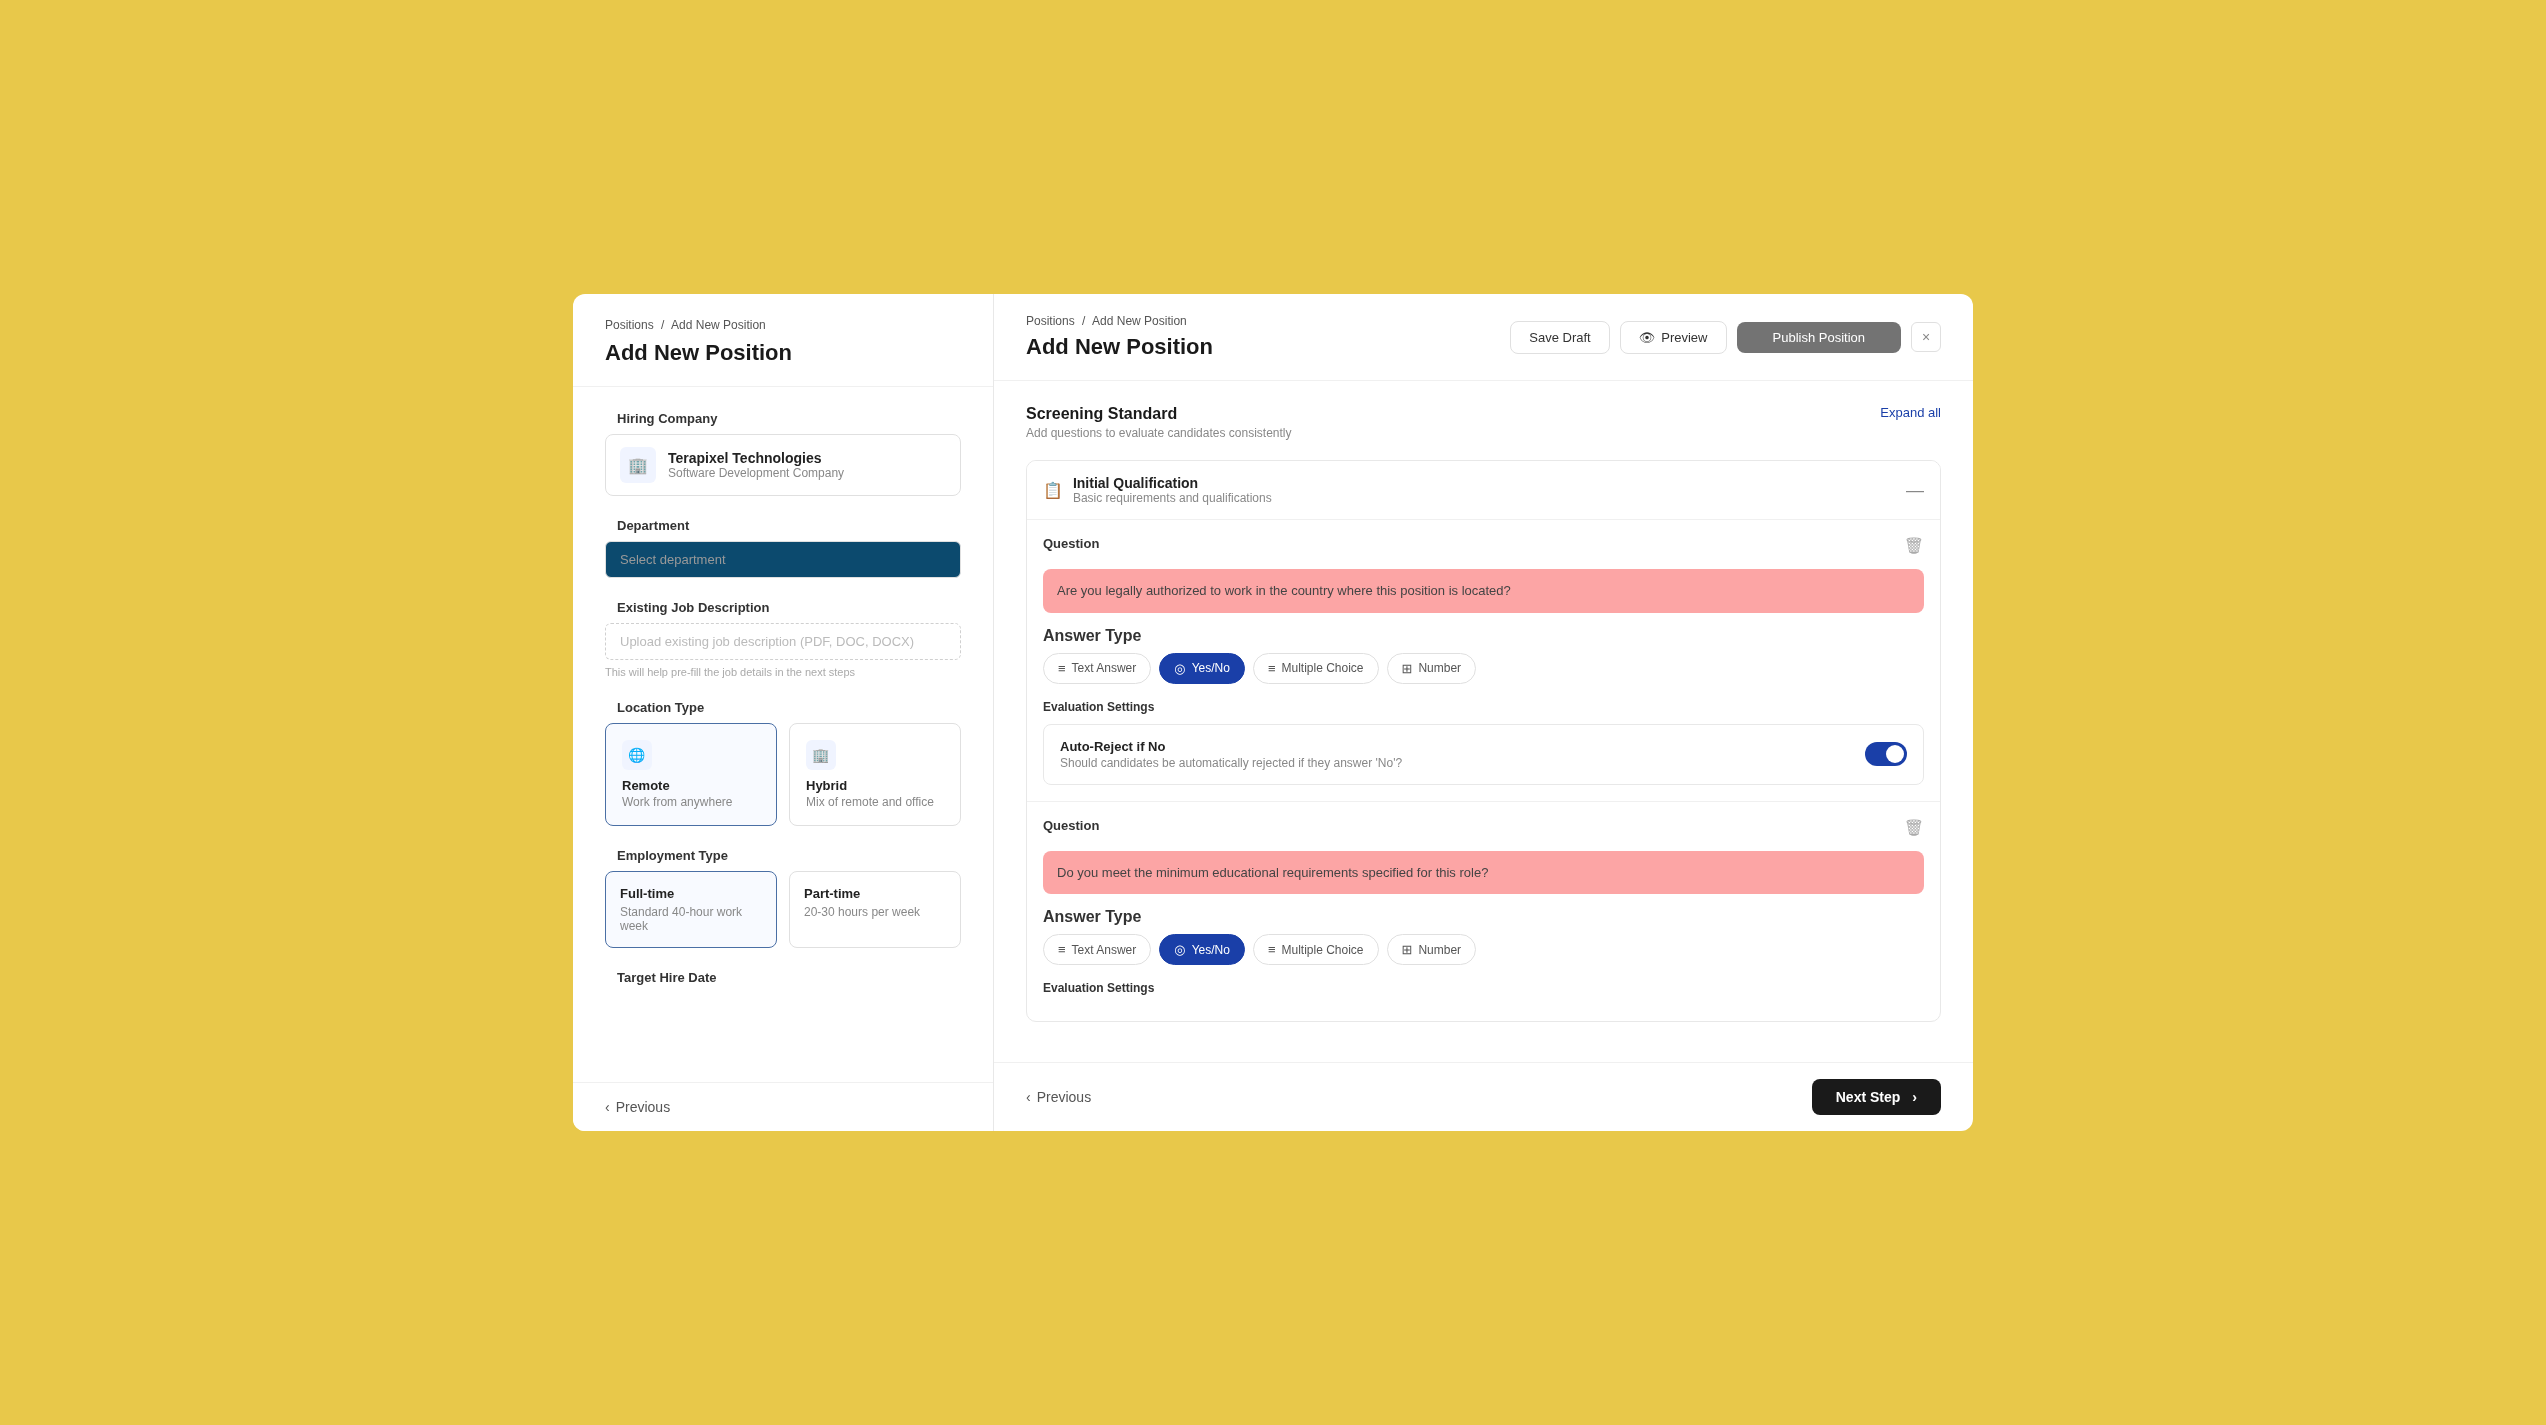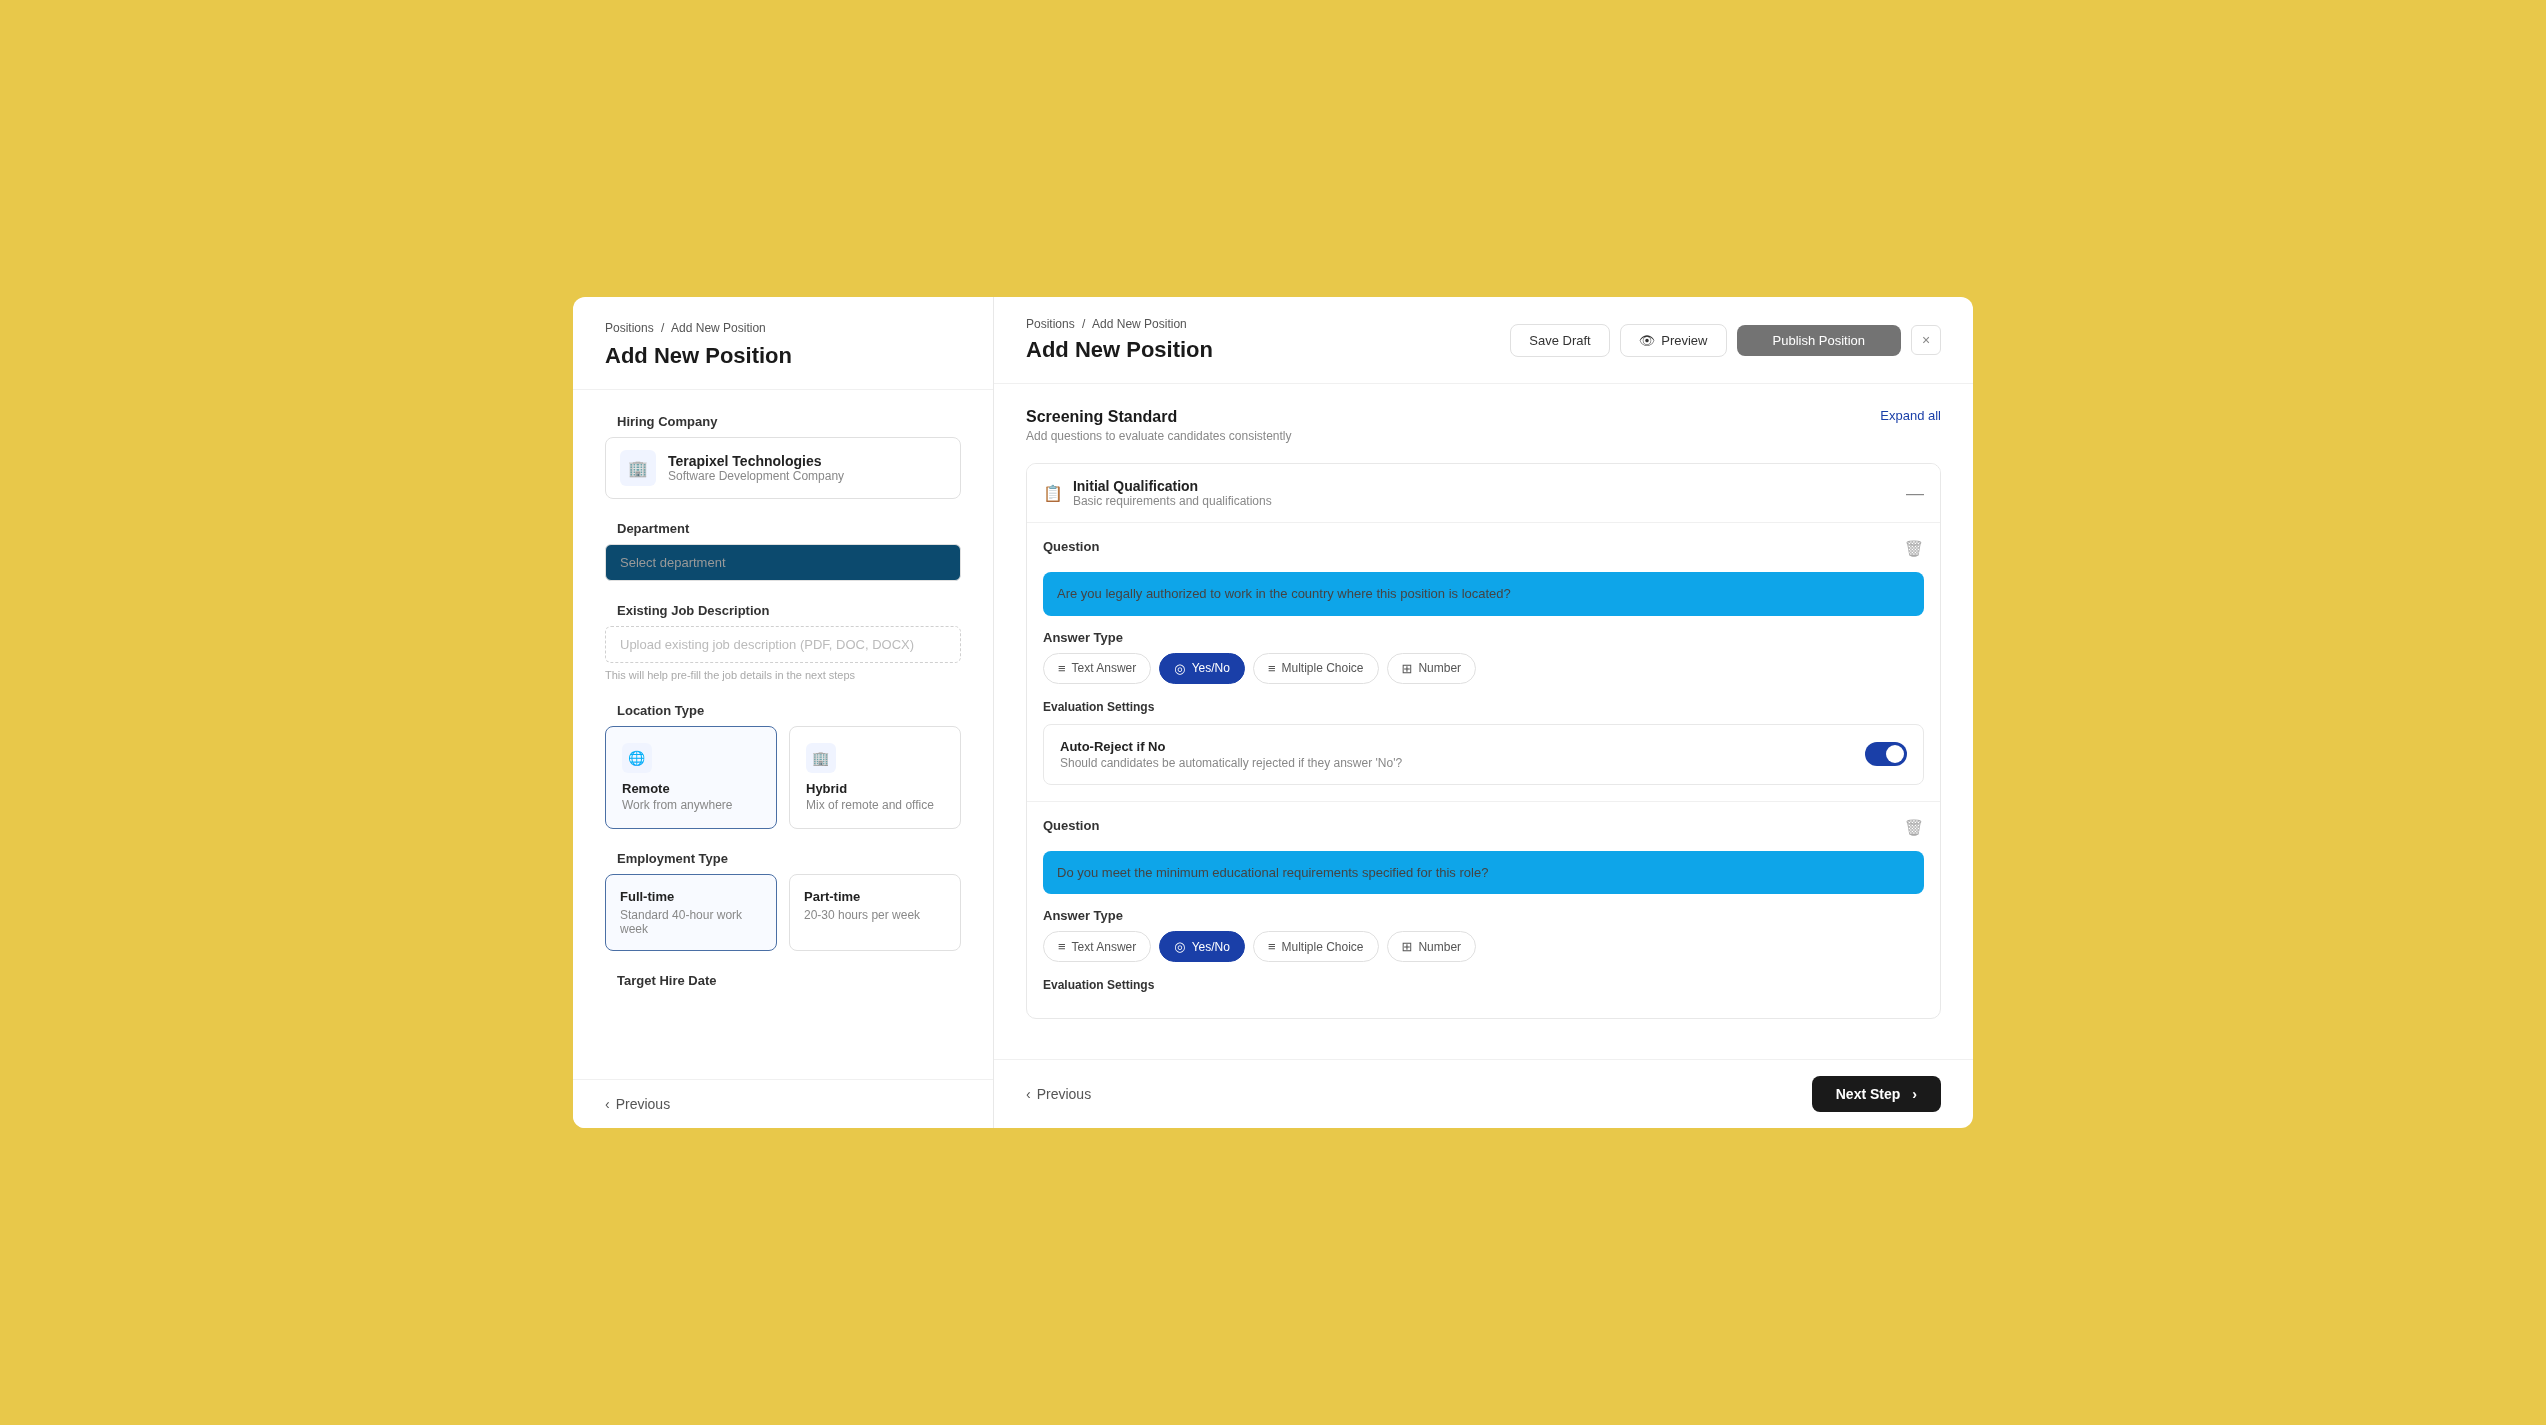--- a/index.html
+++ b/index.html
@@ -360,30 +360,30 @@
       color: #333;
     }
     .delete-btn {
       background: none;
       border: none;
       cursor: pointer;
       color: #aaa;
       font-size: 16px;
     }
     .question-text-box {
-      background: #0ea5e9;
+      background: #fca5a5;
       border-radius: 8px;
       padding: 12px 14px;
       font-size: 13px;
       color: #444;
       margin-bottom: 14px;
       line-height: 1.5;
     }
     .answer-type-label {
-      font-size: 13px;
+      font-size: 16px;
       font-weight: 600;
       color: #333;
       margin-bottom: 8px;
     }
     .answer-type-row {
       display: flex;
       gap: 8px;
       margin-bottom: 16px;
       flex-wrap: wrap;
     }

